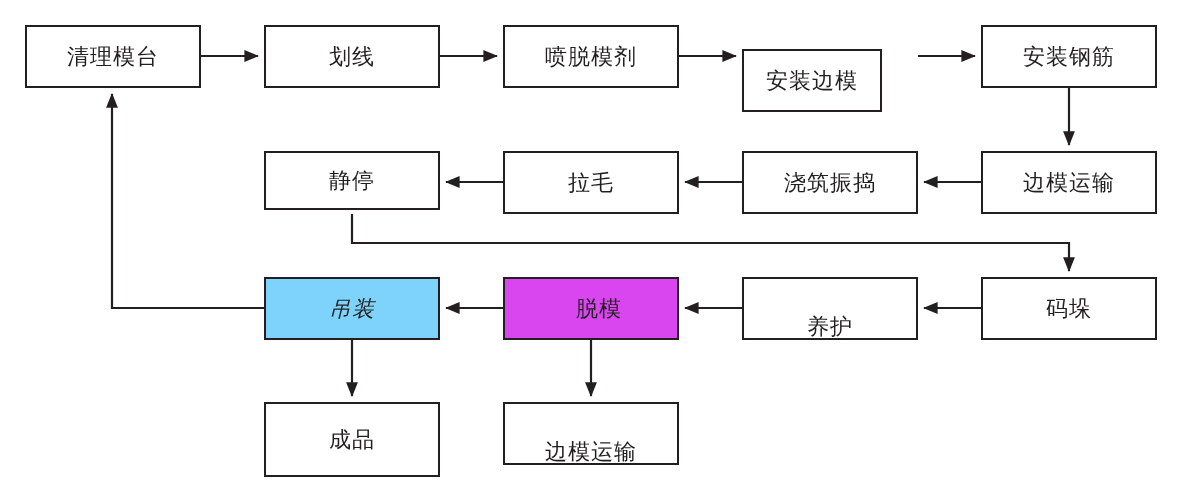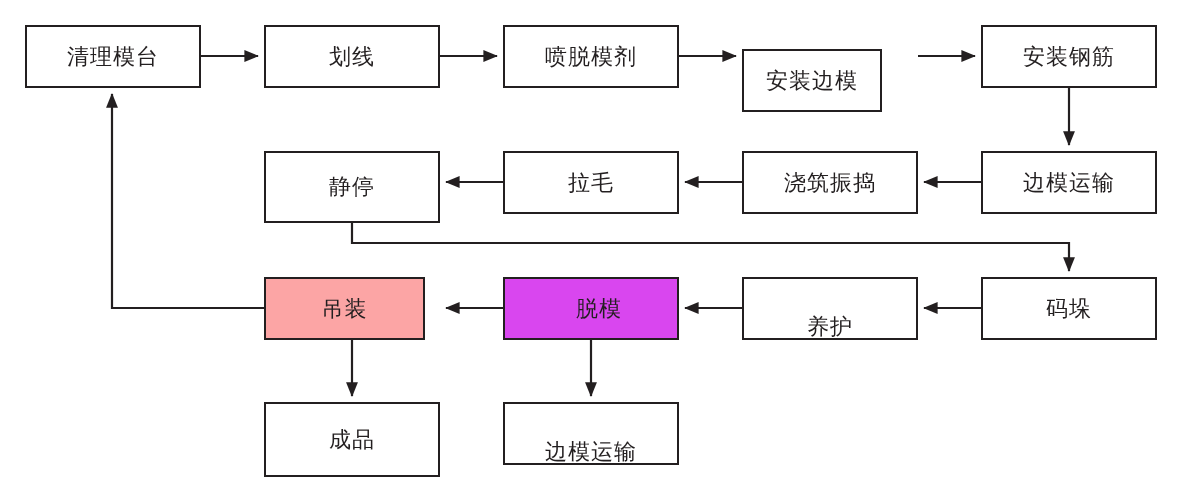--- a/index.html
+++ b/index.html
@@ -91,33 +91,33 @@
       </div>
       <div class="node-box" style="left: 981px; top: 151px; width: 176px; height: 63px; border-color: rgb(35, 31, 32); background: rgb(255, 255, 255);">
         <span class="node-label">边模运输</span>
       </div>
       <div class="node-box" style="left: 742px; top: 151px; width: 176px; height: 63px; border-color: rgb(35, 31, 32); background: rgb(255, 255, 255);">
         <span class="node-label">浇筑振捣</span>
       </div>
       <div class="node-box" style="left: 503px; top: 151px; width: 176px; height: 63px; border-color: rgb(35, 31, 32); background: rgb(255, 255, 255);">
         <span class="node-label">拉毛</span>
       </div>
-      <div class="node-box" style="left: 264px; top: 151px; width: 176px; height: 72px; border-color: rgb(35, 31, 32); background: rgb(255, 255, 255);">
+      <div class="node-box" style="left: 264px; top: 151px; width: 176px; height: 59px; border-color: rgb(35, 31, 32); background: rgb(255, 255, 255);">
         <span class="node-label">静停</span>
       </div>
       <div class="node-box" style="left: 981px; top: 277px; width: 176px; height: 63px; border-color: rgb(35, 31, 32); background: rgb(255, 255, 255);">
         <span class="node-label">码垛</span>
       </div>
       <div class="node-box" style="left: 742px; top: 277px; width: 176px; height: 63px; border-color: rgb(35, 31, 32); background: rgb(255, 255, 255); align-items: flex-end;">
         <span class="node-label">养护</span>
       </div>
       <div class="node-box" style="left: 503px; top: 277px; width: 176px; height: 63px; border-color: rgb(35, 31, 32); background: #d946ef; padding-left: 16px;">
         <span class="node-label">脱模</span>
       </div>
-      <div class="node-box" style="left: 264px; top: 277px; width: 161px; height: 63px; border-color: rgb(35, 31, 32); background: #fca5a5;">
+      <div class="node-box" style="left: 264px; top: 277px; width: 176px; height: 63px; border-color: rgb(35, 31, 32); background: #7dd3fc; font-style: italic;">
         <span class="node-label">吊装</span>
       </div>
       <div class="node-box" style="left: 264px; top: 402px; width: 176px; height: 75px; border-color: rgb(35, 31, 32); background: rgb(255, 255, 255);">
         <span class="node-label">成品</span>
       </div>
       <div class="node-box" style="left: 503px; top: 402px; width: 176px; height: 63px; border-color: rgb(35, 31, 32); background: rgb(255, 255, 255); align-items: flex-end;">
         <span class="node-label">边模运输</span>
       </div>
     </div>
 

